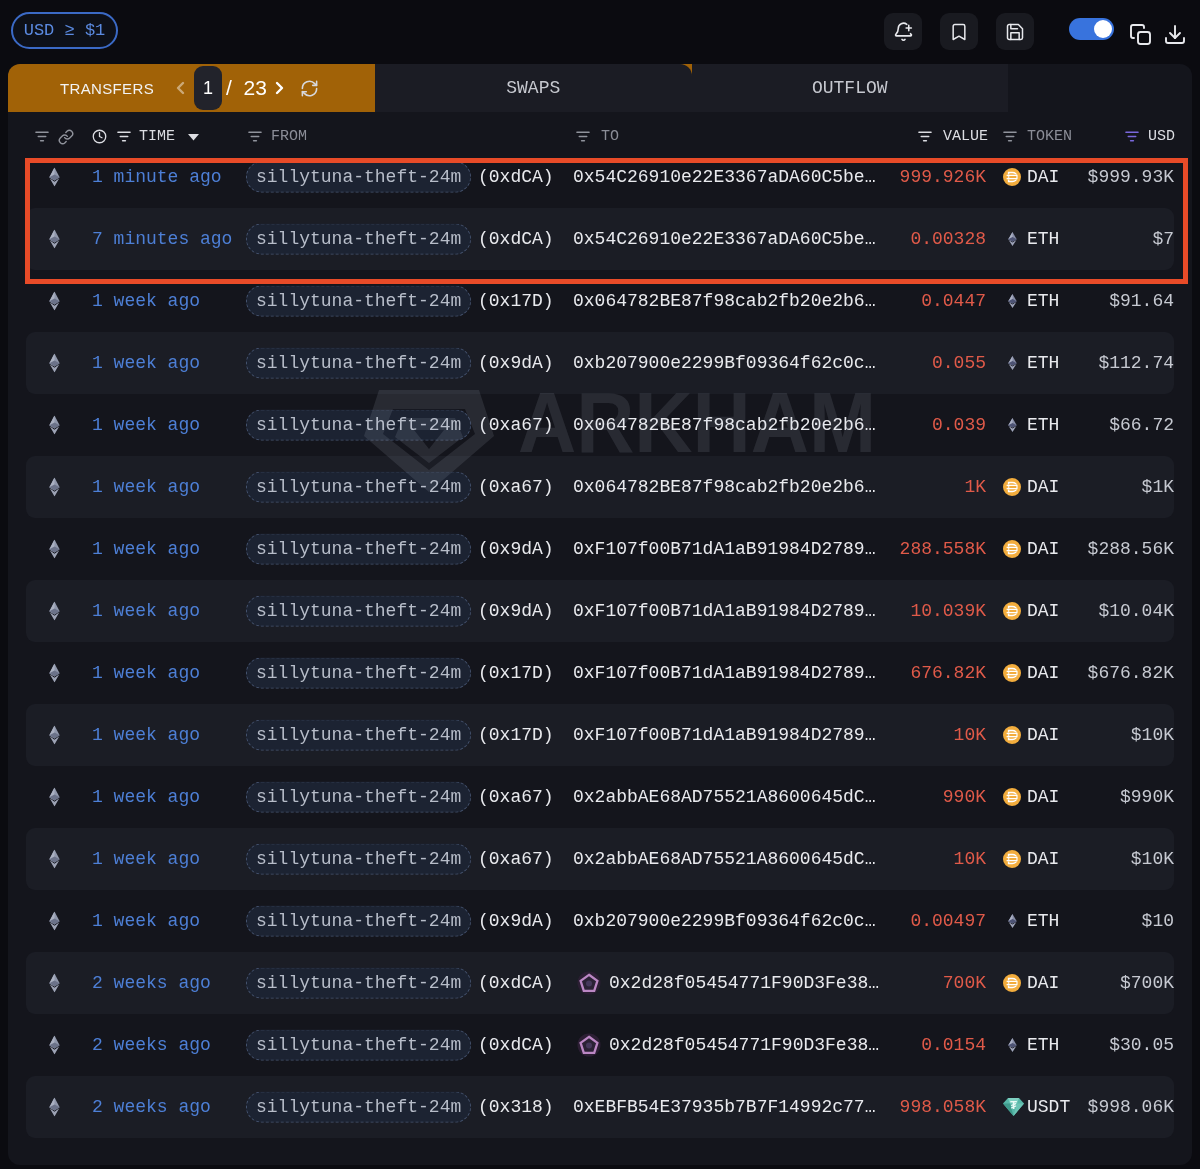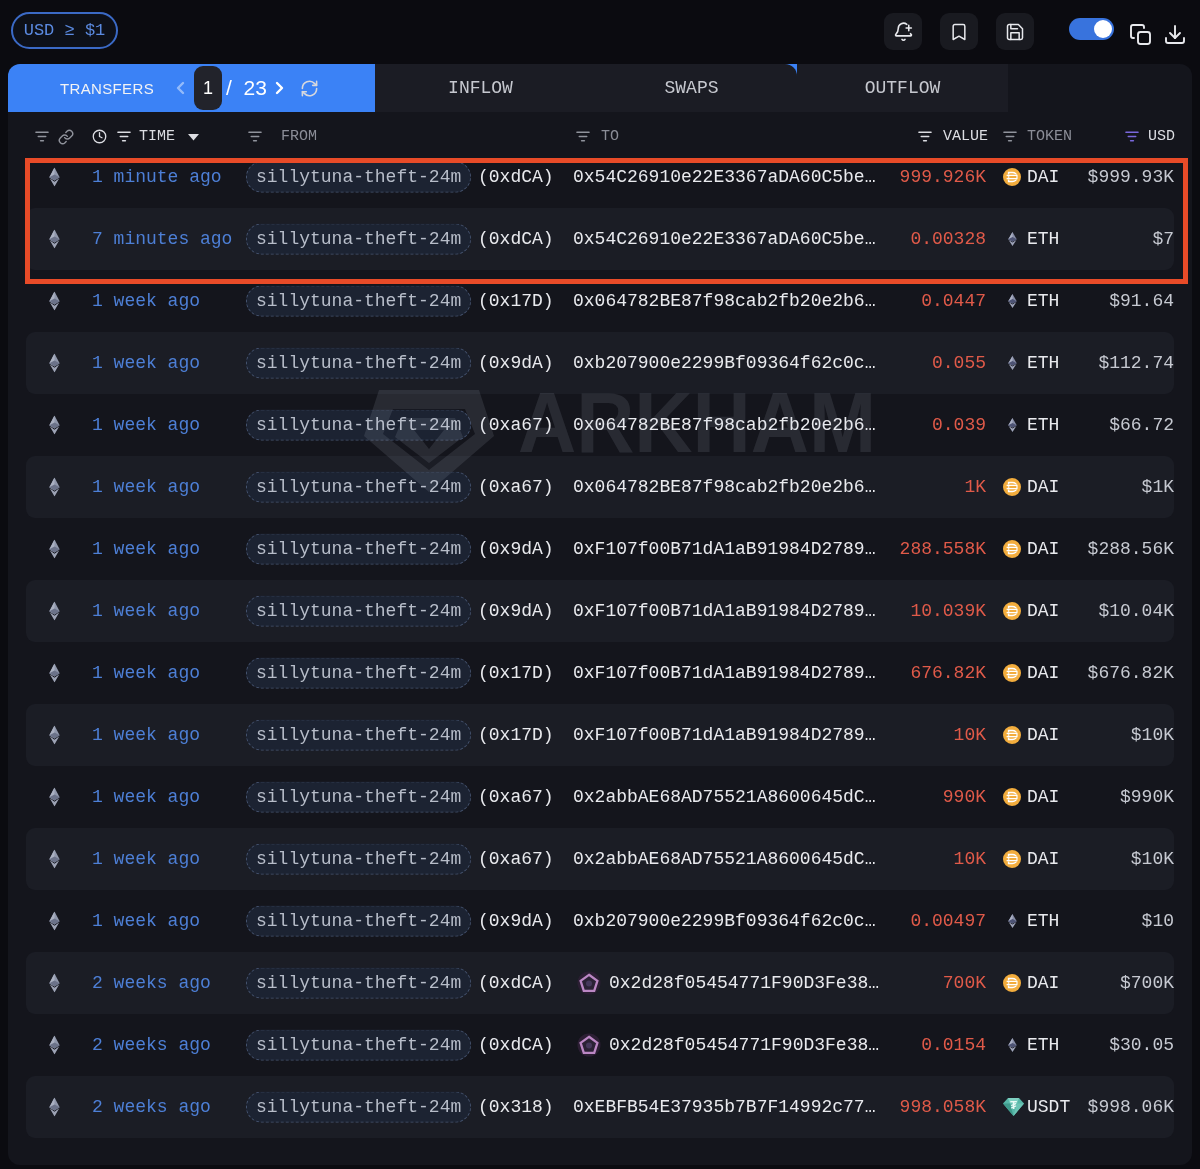--- a/index.html
+++ b/index.html
@@ -3,21 +3,21 @@
 <style>
 *{margin:0;padding:0;box-sizing:border-box;}
 html,body{width:1200px;height:1169px;background:#0b0b10;overflow:hidden;font-family:"Liberation Mono",monospace;}
 .topbar{position:absolute;left:0;top:0;width:1200px;height:76px;}
 .usdpill{position:absolute;left:11px;top:12px;width:107px;height:37px;border:2px solid #3b6ac6;border-radius:19px;color:#5b8ae0;font-size:17px;display:flex;align-items:center;justify-content:center;letter-spacing:0px;background:#0d1018;}
 .ibtn{position:absolute;top:13px;width:38px;height:37px;background:#191a20;border-radius:9px;display:flex;align-items:center;justify-content:center;color:#e8e9ed;}
 .toggle{position:absolute;left:1069px;top:18px;width:45px;height:22px;border-radius:11px;background:#3873dd;}
 .toggle .knob{position:absolute;right:2px;top:2px;width:18px;height:18px;border-radius:50%;background:#fff;}
 .tbicon{position:absolute;top:23px;color:#dfe0e5;}
 .panel{position:absolute;left:8px;top:64px;width:1184px;height:1101px;background:#14151c;border-radius:12px;}
-.tabbar{position:absolute;left:0;top:0;width:1000px;height:48px;background:#3b82f6;border-radius:12px 12px 0 0;display:flex;}
+.tabbar{position:absolute;left:0;top:0;width:1000px;height:48px;background:#a16207;border-radius:12px 12px 0 0;display:flex;}
 .tbleft{width:367px;position:relative;}
 .tab{flex:1;background:#1b1c24;display:flex;align-items:center;justify-content:center;color:#c6c8cf;font-size:18px;}
 .tab.last{border-radius:0 12px 0 0;}
 .transfers{position:absolute;left:52px;top:0;height:48px;display:flex;align-items:center;color:#f2f3f5;font-family:"Liberation Sans",sans-serif;font-size:15px;letter-spacing:0.35px;font-weight:400;}
 .pgpill{position:absolute;left:186px;top:2px;width:28px;height:44px;background:#22232b;border-radius:9px;display:flex;align-items:center;justify-content:center;color:#fff;font-family:"Liberation Sans",sans-serif;font-size:18px;}
 .pgrest{position:absolute;left:218px;top:0;height:48px;display:flex;align-items:center;color:#fff;font-family:"Liberation Sans",sans-serif;font-size:21px;}
 .chev{stroke:#fff;stroke-width:2.4;fill:none;stroke-linecap:round;stroke-linejoin:round;}
 .thead{position:absolute;left:0;top:48px;width:1184px;height:48px;background:#14151c;}
 .thead .lab{position:absolute;top:0;height:48px;display:flex;align-items:center;font-size:15px;color:#8b8d97;}
 .thead .lab.w{color:#dcdde2;}
@@ -93,21 +93,20 @@
    <svg class="chev" style="position:absolute;left:264px;top:17px;" width="14" height="14" viewBox="0 0 14 14">
           <polyline points="5,2 10,7 5,12"></polyline>
         </svg>
    <svg style="position:absolute;left:292px;top:15px;" width="19" height="19" viewBox="0 0 24 24" fill="none" stroke="#d7d8dd" stroke-width="2" stroke-linecap="round" stroke-linejoin="round">
           <path d="M3 12a9 9 0 0 1 15.6-6.2L21 8"></path>
           <path d="M21 3v5h-5"></path>
           <path d="M21 12a9 9 0 0 1-15.6 6.2L3 16"></path>
           <path d="M3 21v-5h5"></path>
         </svg>
   </div>
-  <div class="tab">INFLOW</div>
   <div class="tab last">SWAPS</div>
   <div class="tab">OUTFLOW</div>
  </div>
  <div class="thead">
   <svg class="hic" style="left:26px;top:18px;" width="16" height="13" viewBox="0 0 16 14">
         <path d="M1.5 2.5h13M4 7h8M6.5 11.5h3" stroke="#90939c" stroke-width="1.7" stroke-linecap="round" fill="none"></path>
       </svg>
   <svg class="hic" style="left:50px;top:17px;" width="16" height="16" viewBox="0 0 24 24" fill="none" stroke="#90939c" stroke-width="2.1" stroke-linecap="round" stroke-linejoin="round">
         <path d="M10 13a5 5 0 0 0 7.54.54l3-3a5 5 0 0 0-7.07-7.07l-1.72 1.71"></path>
         <path d="M14 11a5 5 0 0 0-7.54-.54l-3 3a5 5 0 0 0 7.07 7.07l1.71-1.71"></path>
@@ -119,21 +118,21 @@
   <svg class="hic" style="left:108px;top:18px;" width="16" height="13" viewBox="0 0 16 14">
         <path d="M1.5 2.5h13M4 7h8M6.5 11.5h3" stroke="#dcdde2" stroke-width="1.7" stroke-linecap="round" fill="none"></path>
       </svg>
   <span class="lab w" style="left:131px;">TIME</span>
   <svg class="hic" style="left:180px;top:22px;" width="11" height="7" viewBox="0 0 11 7">
         <polygon points="0,0 11,0 5.5,6.5" fill="#dcdde2"></polygon>
       </svg>
   <svg class="hic" style="left:239px;top:18px;" width="16" height="13" viewBox="0 0 16 14">
         <path d="M1.5 2.5h13M4 7h8M6.5 11.5h3" stroke="#90939c" stroke-width="1.7" stroke-linecap="round" fill="none"></path>
       </svg>
-  <span class="lab" style="left:273px;">FROM</span>
+  <span class="lab" style="left:263px;">FROM</span>
   <svg class="hic" style="left:567px;top:18px;" width="16" height="13" viewBox="0 0 16 14">
         <path d="M1.5 2.5h13M4 7h8M6.5 11.5h3" stroke="#90939c" stroke-width="1.7" stroke-linecap="round" fill="none"></path>
       </svg>
   <span class="lab" style="left:593px;">TO</span>
   <svg class="hic" style="left:909px;top:18px;" width="16" height="13" viewBox="0 0 16 14">
         <path d="M1.5 2.5h13M4 7h8M6.5 11.5h3" stroke="#dcdde2" stroke-width="1.7" stroke-linecap="round" fill="none"></path>
       </svg>
   <span class="lab w" style="left:935px;">VALUE</span>
   <svg class="hic" style="left:994px;top:18px;" width="16" height="13" viewBox="0 0 16 14">
         <path d="M1.5 2.5h13M4 7h8M6.5 11.5h3" stroke="#90939c" stroke-width="1.7" stroke-linecap="round" fill="none"></path>

